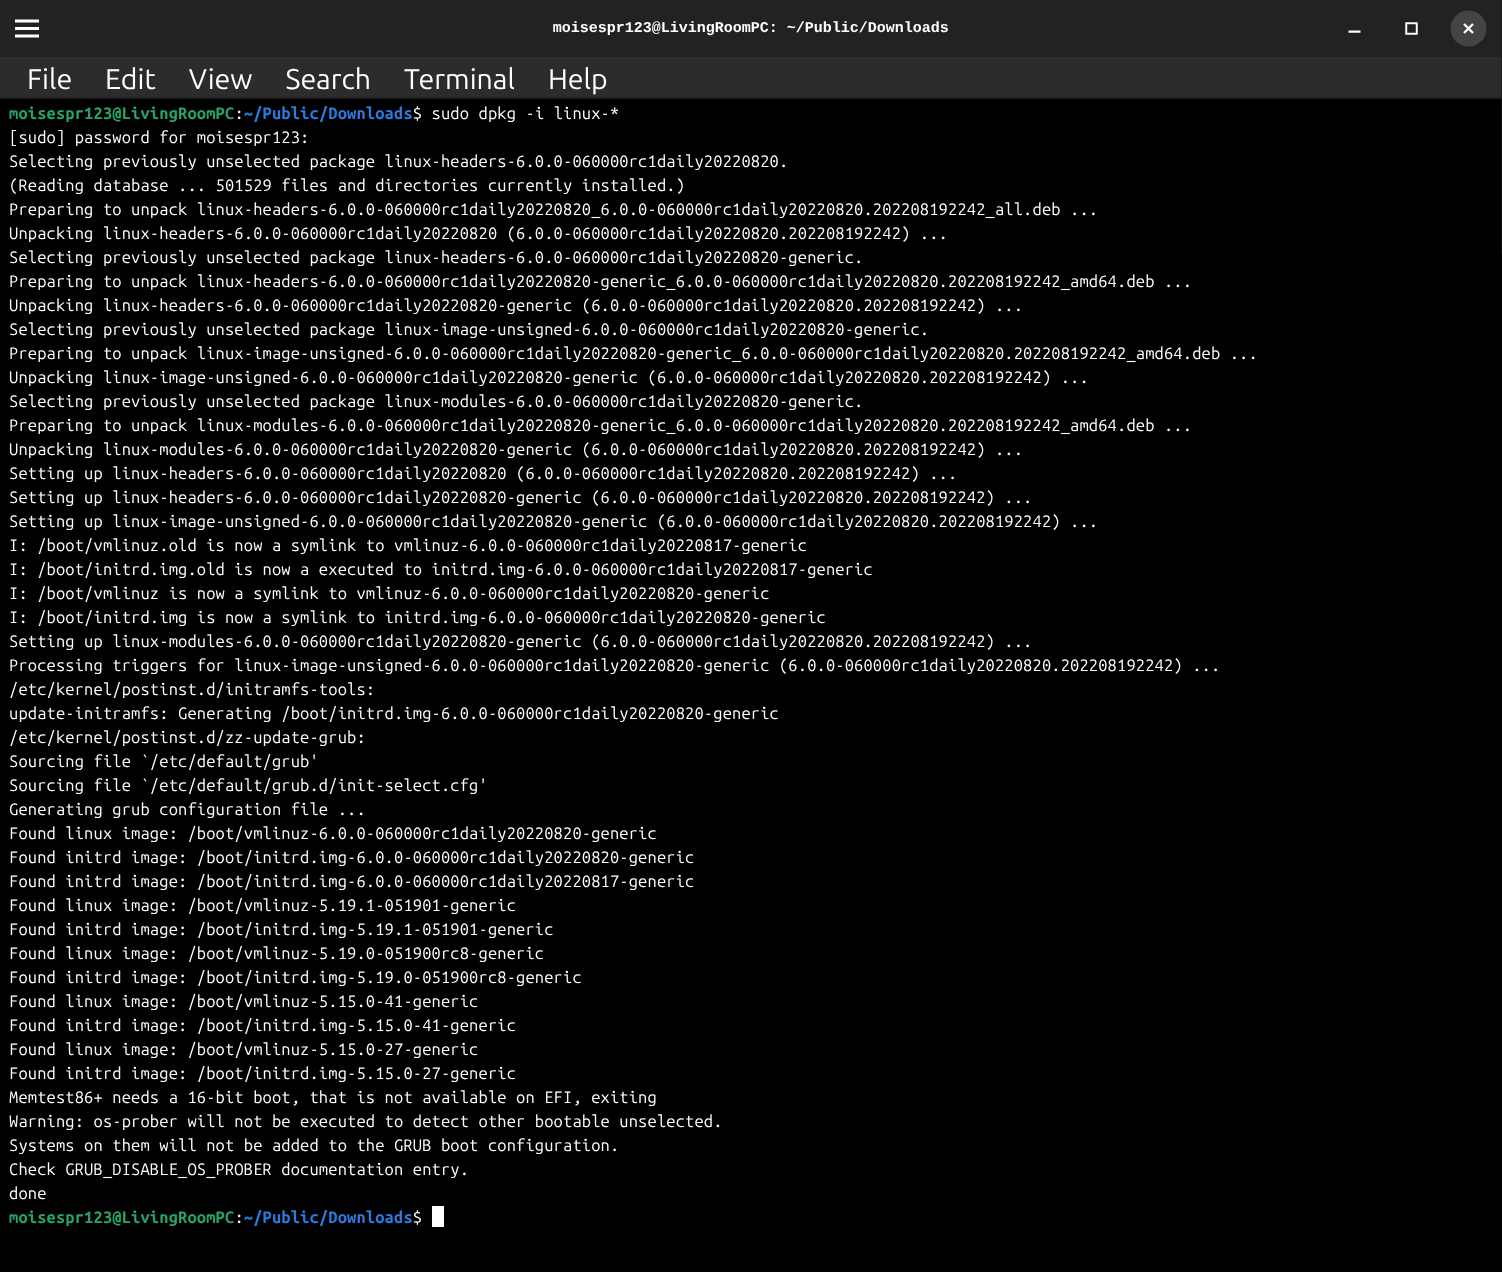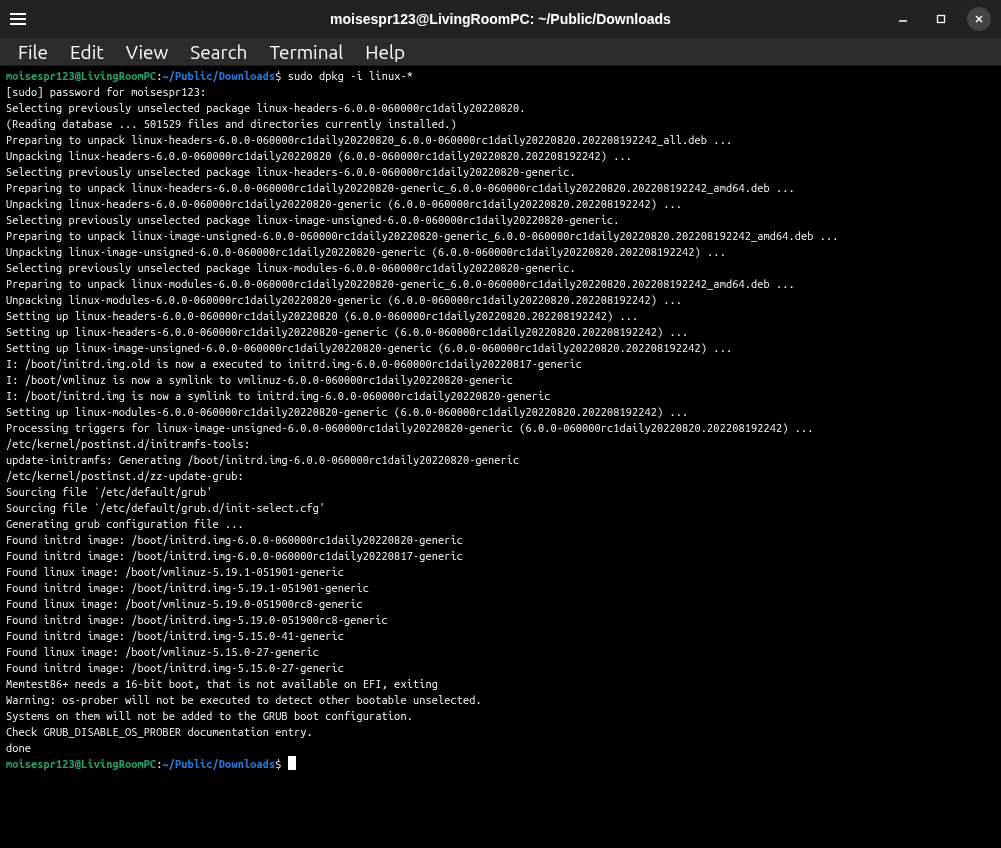--- a/index.html
+++ b/index.html
@@ -44,22 +44,22 @@
       display: block;
       width: 16px;
       height: 2px;
       background: #ffffff;
     }
     .window-title {
       position: absolute;
       left: 50%;
       transform: translateX(-50%);
       color: #ffffff;
-      font-family: Liberation Sans, sans-serif;
-      font-size: 14px;
+      font-family: Liberation Mono, monospace;
+      font-size: 10px;
       font-weight: bold;
       text-align: center;
     }
     .window-controls {
       margin-left: auto;
       display: flex;
       gap: 14px;
       align-items: center;
     }
     .window-btn {
@@ -183,37 +183,40 @@
       <div class="term-line">Unpacking linux-headers-6.0.0-060000rc1daily20220820-generic (6.0.0-060000rc1daily20220820.202208192242) ...</div>
       <div class="term-line">Selecting previously unselected package linux-image-unsigned-6.0.0-060000rc1daily20220820-generic.</div>
       <div class="term-line">Preparing to unpack linux-image-unsigned-6.0.0-060000rc1daily20220820-generic_6.0.0-060000rc1daily20220820.202208192242_amd64.deb ...</div>
       <div class="term-line">Unpacking linux-image-unsigned-6.0.0-060000rc1daily20220820-generic (6.0.0-060000rc1daily20220820.202208192242) ...</div>
       <div class="term-line">Selecting previously unselected package linux-modules-6.0.0-060000rc1daily20220820-generic.</div>
       <div class="term-line">Preparing to unpack linux-modules-6.0.0-060000rc1daily20220820-generic_6.0.0-060000rc1daily20220820.202208192242_amd64.deb ...</div>
       <div class="term-line">Unpacking linux-modules-6.0.0-060000rc1daily20220820-generic (6.0.0-060000rc1daily20220820.202208192242) ...</div>
       <div class="term-line">Setting up linux-headers-6.0.0-060000rc1daily20220820 (6.0.0-060000rc1daily20220820.202208192242) ...</div>
       <div class="term-line">Setting up linux-headers-6.0.0-060000rc1daily20220820-generic (6.0.0-060000rc1daily20220820.202208192242) ...</div>
       <div class="term-line">Setting up linux-image-unsigned-6.0.0-060000rc1daily20220820-generic (6.0.0-060000rc1daily20220820.202208192242) ...</div>
+      <div class="term-line">I: /boot/vmlinuz.old is now a symlink to vmlinuz-6.0.0-060000rc1daily20220817-generic</div>
       <div class="term-line">I: /boot/initrd.img.old is now a executed to initrd.img-6.0.0-060000rc1daily20220817-generic</div>
       <div class="term-line">I: /boot/vmlinuz is now a symlink to vmlinuz-6.0.0-060000rc1daily20220820-generic</div>
       <div class="term-line">I: /boot/initrd.img is now a symlink to initrd.img-6.0.0-060000rc1daily20220820-generic</div>
       <div class="term-line">Setting up linux-modules-6.0.0-060000rc1daily20220820-generic (6.0.0-060000rc1daily20220820.202208192242) ...</div>
       <div class="term-line">Processing triggers for linux-image-unsigned-6.0.0-060000rc1daily20220820-generic (6.0.0-060000rc1daily20220820.202208192242) ...</div>
       <div class="term-line">/etc/kernel/postinst.d/initramfs-tools:</div>
       <div class="term-line">update-initramfs: Generating /boot/initrd.img-6.0.0-060000rc1daily20220820-generic</div>
       <div class="term-line">/etc/kernel/postinst.d/zz-update-grub:</div>
       <div class="term-line">Sourcing file `/etc/default/grub'</div>
       <div class="term-line">Sourcing file `/etc/default/grub.d/init-select.cfg'</div>
       <div class="term-line">Generating grub configuration file ...</div>
+      <div class="term-line">Found linux image: /boot/vmlinuz-6.0.0-060000rc1daily20220820-generic</div>
       <div class="term-line">Found initrd image: /boot/initrd.img-6.0.0-060000rc1daily20220820-generic</div>
       <div class="term-line">Found initrd image: /boot/initrd.img-6.0.0-060000rc1daily20220817-generic</div>
       <div class="term-line">Found linux image: /boot/vmlinuz-5.19.1-051901-generic</div>
       <div class="term-line">Found initrd image: /boot/initrd.img-5.19.1-051901-generic</div>
       <div class="term-line">Found linux image: /boot/vmlinuz-5.19.0-051900rc8-generic</div>
       <div class="term-line">Found initrd image: /boot/initrd.img-5.19.0-051900rc8-generic</div>
+      <div class="term-line">Found linux image: /boot/vmlinuz-5.15.0-41-generic</div>
       <div class="term-line">Found initrd image: /boot/initrd.img-5.15.0-41-generic</div>
       <div class="term-line">Found linux image: /boot/vmlinuz-5.15.0-27-generic</div>
       <div class="term-line">Found initrd image: /boot/initrd.img-5.15.0-27-generic</div>
       <div class="term-line">Memtest86+ needs a 16-bit boot, that is not available on EFI, exiting</div>
       <div class="term-line">Warning: os-prober will not be executed to detect other bootable unselected.</div>
       <div class="term-line">Systems on them will not be added to the GRUB boot configuration.</div>
       <div class="term-line">Check GRUB_DISABLE_OS_PROBER documentation entry.</div>
       <div class="term-line">done</div>
       <div class="term-line"><span><span class="prompt-user">moisespr123@LivingRoomPC</span><span class="prompt-colon">:</span><span class="prompt-path">~/Public/Downloads</span><span class="prompt-dollar">$</span><span> </span></span><span class="cursor-block"></span></div>
     </div>

